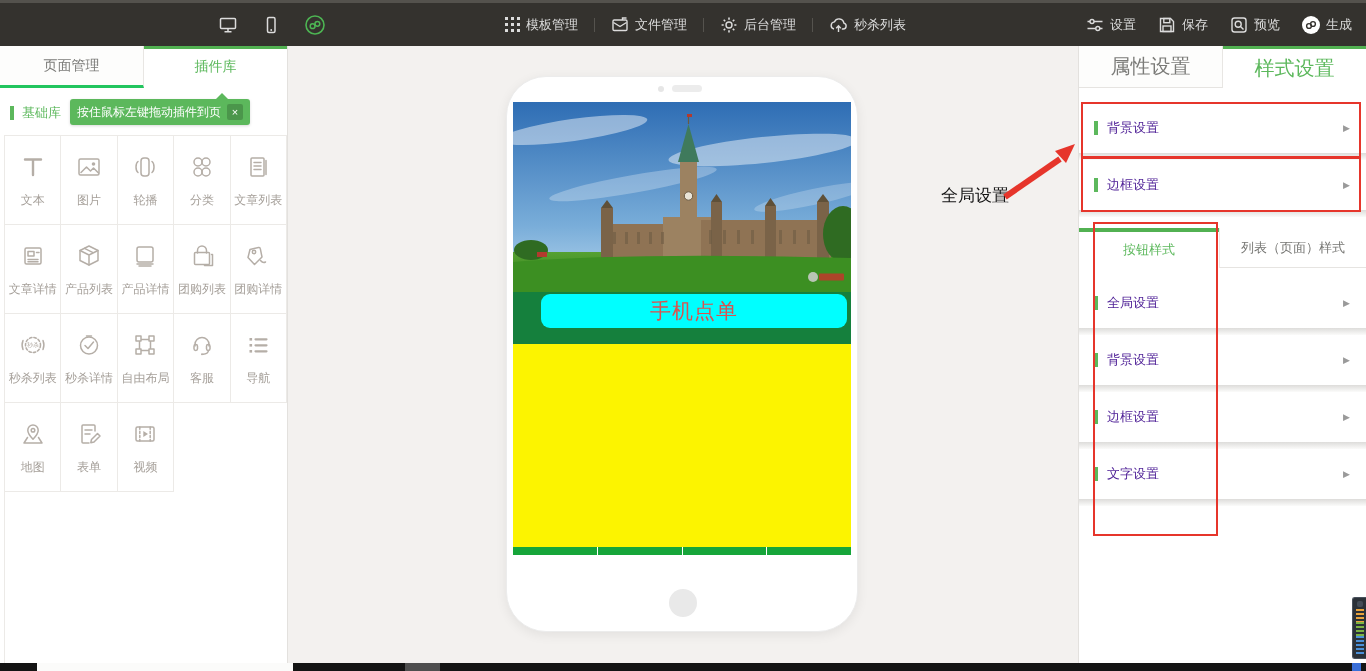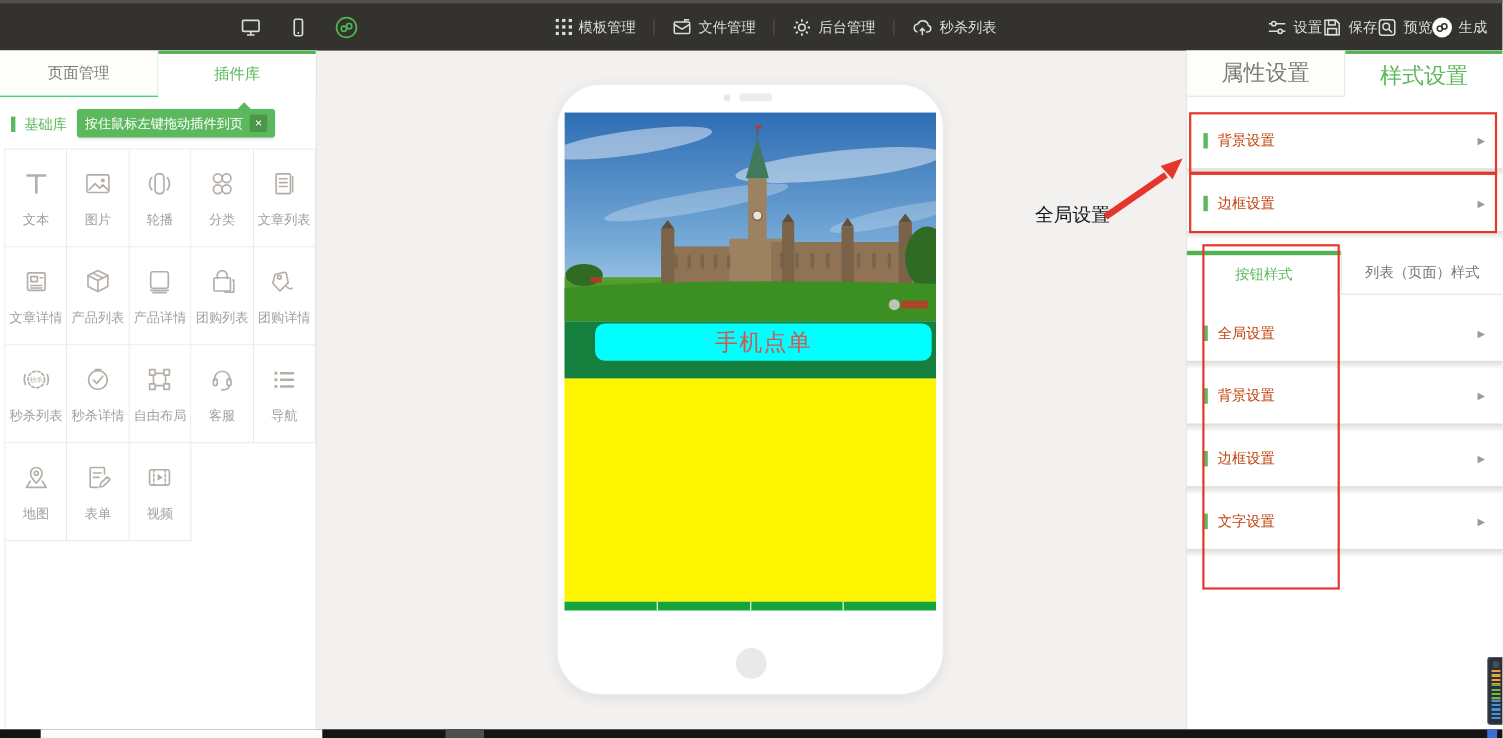--- a/index.html
+++ b/index.html
@@ -7,27 +7,27 @@
   .abs{position:absolute}
   
   #topbar{left:0;top:0;width:1366px;height:46px;background:#34322e;border-top:3px solid #54524d;
     box-sizing:border-box;display:flex;align-items:center;color:#dcdcdc;font-size:13px;z-index:5}
   .tb-group{display:flex;align-items:center}
   .tb-item{display:flex;align-items:center;gap:6px;cursor:pointer;white-space:nowrap}
   .tb-div{width:1px;height:14px;background:#55534e;margin:0 16px}
   .tb-ico svg{display:block}
   #tb-left{margin-left:218px;gap:24px}
   #tb-center{position:absolute;left:505px}
-  #tb-right{position:absolute;right:14px;}
+  #tb-right{position:absolute;right:14px;gap:22px}
   .gen-circle{width:18px;height:18px;border-radius:50%;background:#fff;display:flex;align-items:center;justify-content:center}
   
   #sidebar{left:0;top:46px;width:288px;height:625px;background:#fff;border-right:1px solid #e3e1de;box-sizing:border-box;z-index:6}
   .stabs{display:flex;height:42px;font-size:14px}
   .stab{flex:1;display:flex;align-items:center;justify-content:center;color:#7b7b78;background:#fdfdfc;
-    border-bottom:1px solid #22c55e;cursor:pointer;box-sizing:border-box}
+    border-bottom:3px solid #22c55e;cursor:pointer;box-sizing:border-box}
   .stab.active{color:#5cb85c;background:#fff;border-bottom-color:transparent;border-top:3px solid #52b152}
   .stab:first-child{border-right:1px solid #e8e6e3}
   .libline{display:flex;align-items:center;height:30px;margin-top:10px}
   .gmark{width:4px;height:14px;background:#5cb85c;margin:0 8px 0 10px}
   .libtxt{color:#5cb85c;font-size:13px}
   #tooltip{left:70px;top:99px;height:26px;background:#5cb85c;border-radius:3px;display:flex;align-items:center;
     padding:0 7px;color:#fff;font-size:12px;z-index:25;box-shadow:0 1px 3px rgba(0,0,0,.15)}
   #tooltip .tclose{width:16px;height:16px;margin-left:6px;background:rgba(0,0,0,.18);border-radius:2px;
     display:flex;align-items:center;justify-content:center;font-size:11px;cursor:pointer}
   #tooltip .tri{position:absolute;top:-6px;left:146px;width:0;height:0;border-left:6px solid transparent;
@@ -58,21 +58,21 @@
   #homebtn{left:162px;top:512px;width:28px;height:28px;border-radius:50%;background:#e9e9e9;cursor:pointer}
   
   #rpanel{left:1078px;top:46px;width:288px;height:625px;background:#fff;border-left:1px solid #e3e1de;box-sizing:border-box;z-index:6}
   .ptabs{display:flex;height:42px;font-size:20px}
   .ptab{flex:1;display:flex;align-items:center;justify-content:center;color:#7b7b78;background:#fdfdfc;
     border-bottom:1px solid #e6e4e1;cursor:pointer;box-sizing:border-box}
   .ptab.active{color:#5cb85c;background:#fff;border-bottom-color:transparent;border-top:3px solid #52b152}
   .ptab:first-child{border-right:1px solid #e8e6e3}
   .prow{height:50px;display:flex;align-items:center;cursor:pointer;background:#fff}
   .prow .gmark{margin:0 9px 0 15px}
-  .ptxt{color:#c2410c;font-size:13px}
+  .ptxt{color:#4c1d95;font-size:13px}
   .parrow{margin-left:auto;margin-right:16px;color:#9a9a9a;font-size:9px}
   .psep{height:7px;background:linear-gradient(#dddcda,#fbfbfa)}
   .styletabs{display:flex;height:40px;margin-top:11px;font-size:13px}
   .sttab{display:flex;align-items:center;justify-content:center;color:#767673;background:#fff;
     cursor:pointer;box-sizing:border-box;border-bottom:1px solid #e6e4e1}
   .sttab.active{color:#5cb85c;border-top:4px solid #52b152;border-bottom-color:transparent}
   .sttab.b1{width:140px}.sttab.b2{flex:1;border-left:1px solid #eceae7}
   
   .redbox{position:absolute;border:2px solid #e6352b;box-sizing:border-box;z-index:60;pointer-events:none}
   #annlabel{position:absolute;left:941px;top:184px;color:#141414;font-size:17px;z-index:60}

